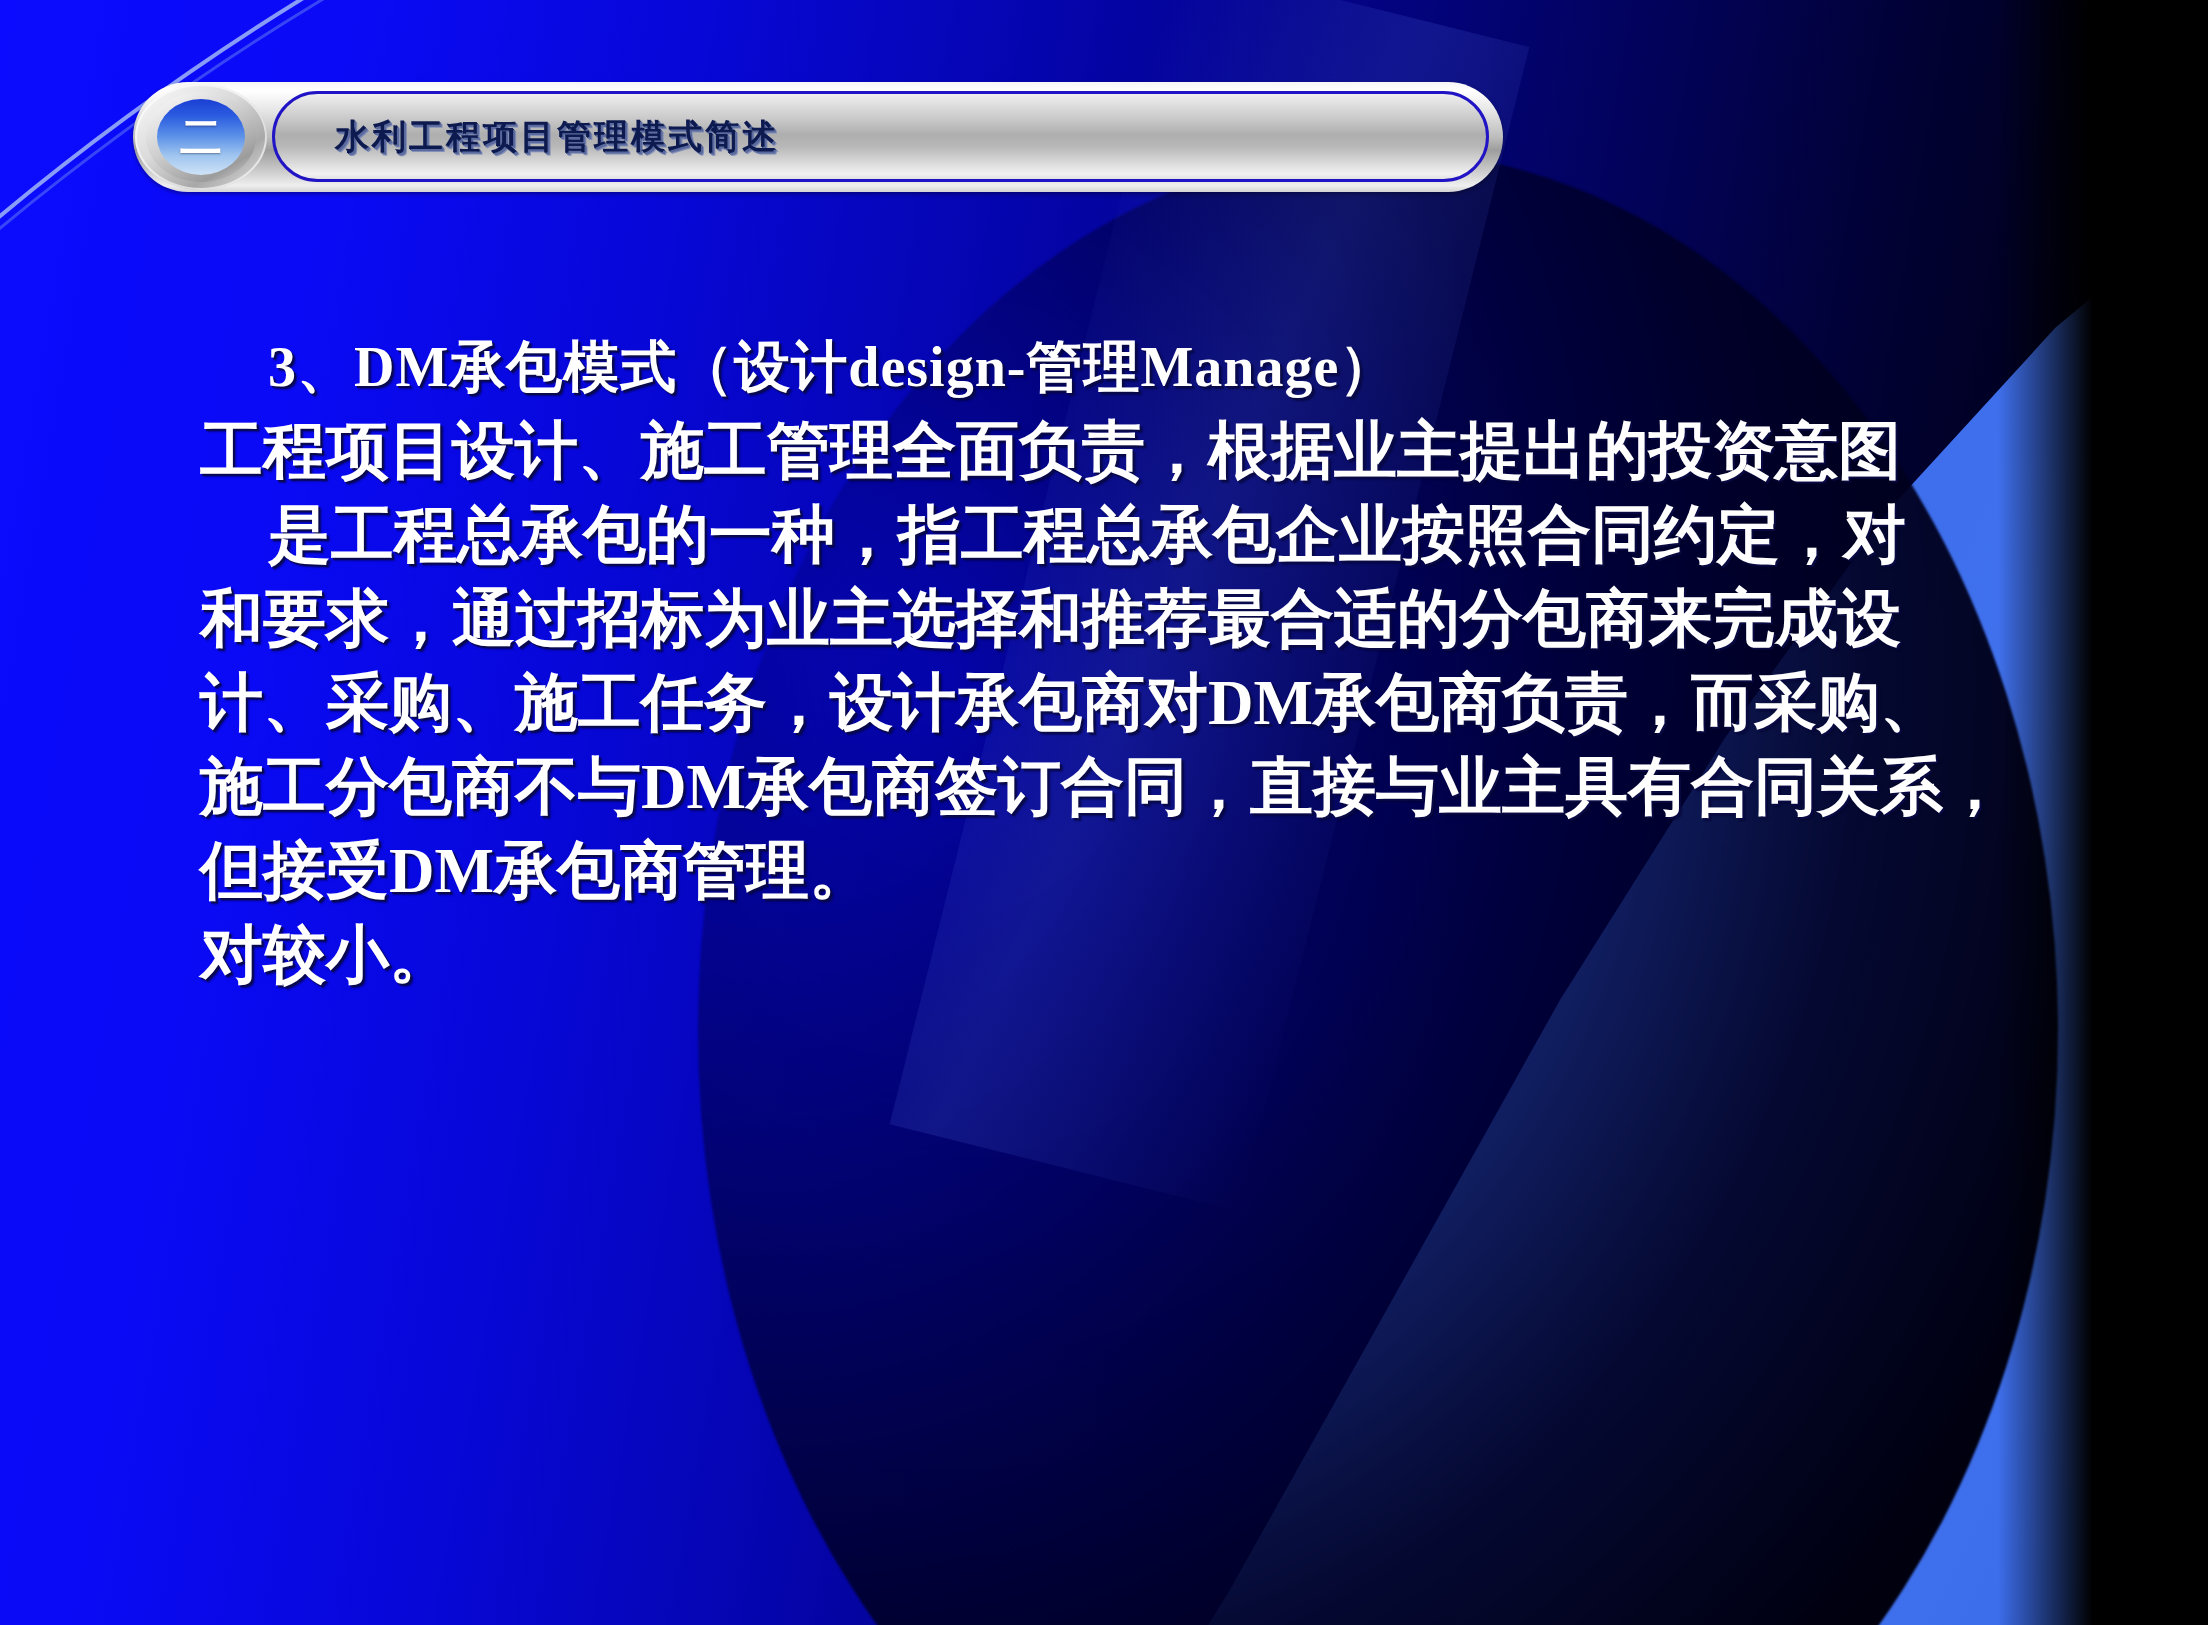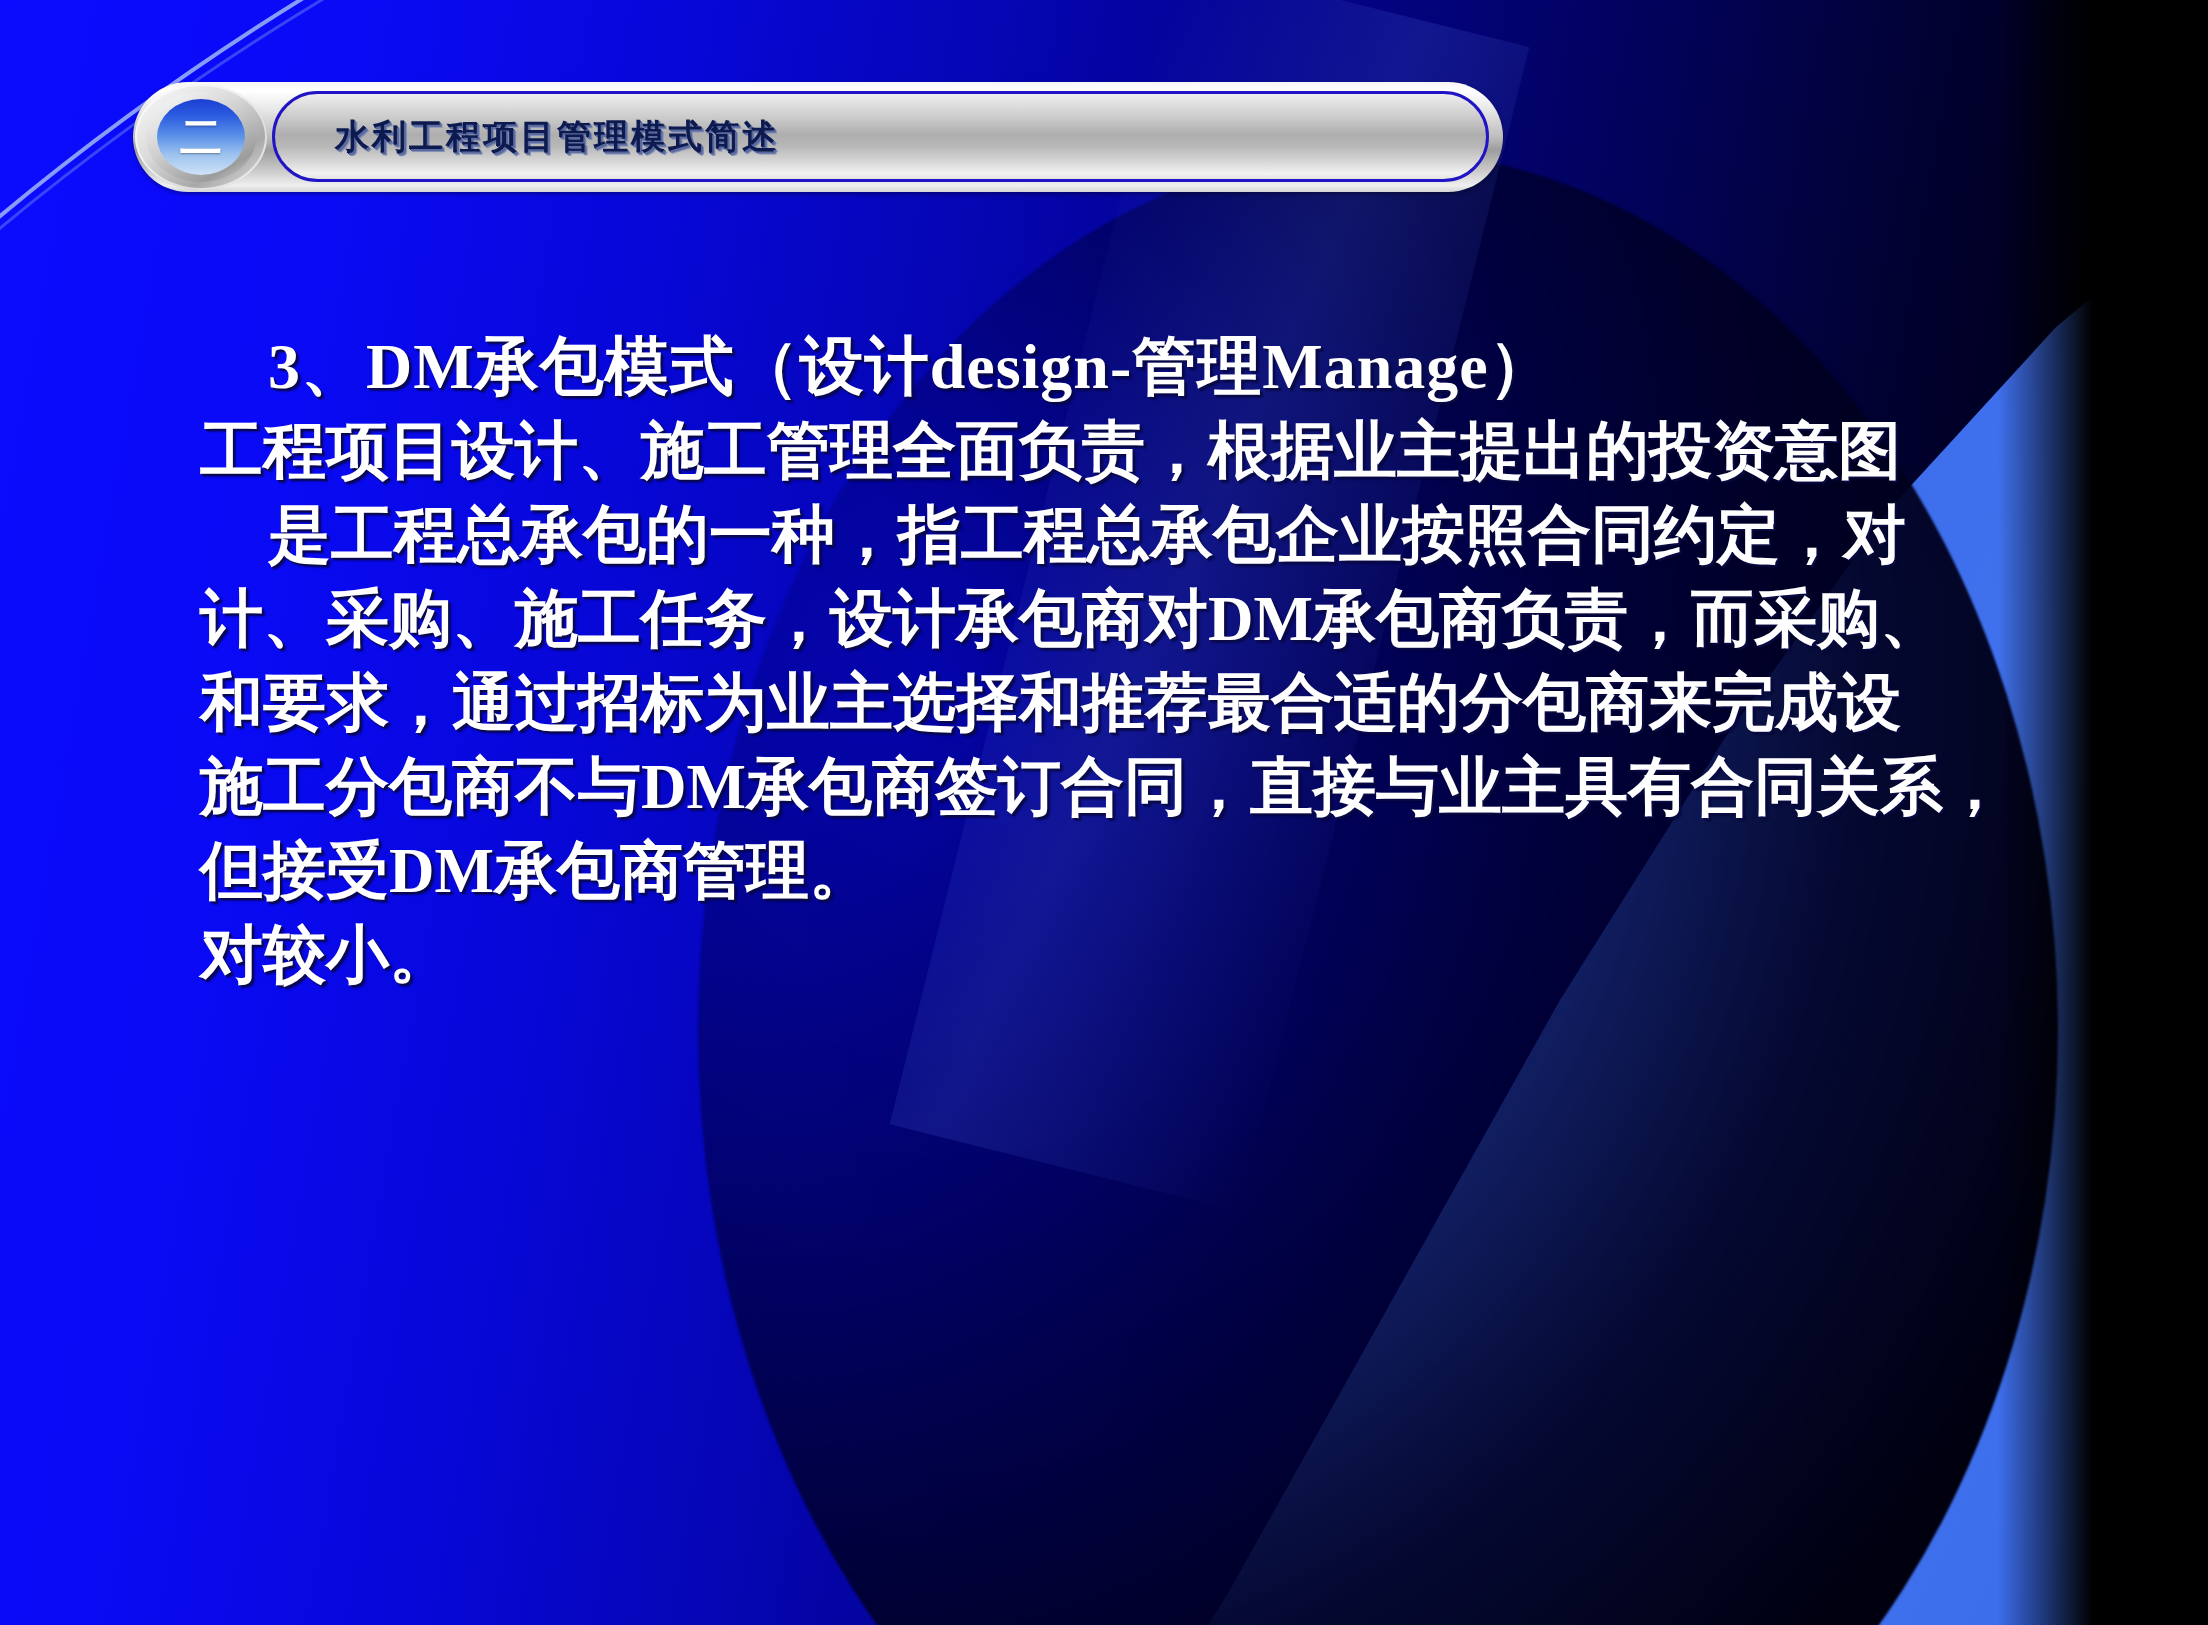--- a/index.html
+++ b/index.html
@@ -215,21 +215,21 @@
     font-weight: bold;
     line-height: 84px;
     letter-spacing: 0px;
     text-shadow:
         2px 2px 0 rgba(10,10,70,0.85),
         3px 3px 2px rgba(0,0,40,0.55);
     white-space: nowrap;
   }
   .line { height: 84px; }
   .line.indent { padding-left: 68px; }
-  .line.heading { font-size: 64px; letter-spacing: 1px; }
+  .line.heading { font-size: 56px; letter-spacing: 1px; }
 </style>
 </head>
 <body>
 
 <div id="slide">
 
   <div class="bg-base"></div>
   <div class="swoosh"></div>
   <div class="swoosh-cut"></div>
   <div class="diag-hl"></div>
@@ -254,20 +254,20 @@
       <div class="badge-core">
         <span class="badge-glyph">二</span>
       </div>
     </div>
   </div>
 
   <div class="body-text">
     <div class="line heading indent">3、DM承包模式（设计design-管理Manage）</div>
     <div class="line">工程项目设计、施工管理全面负责，根据业主提出的投资意图</div>
     <div class="line indent">是工程总承包的一种，指工程总承包企业按照合同约定，对</div>
+    <div class="line">和要求，通过招标为业主选择和推荐最合适的分包商来完成设</div>
     <div class="line">计、采购、施工任务，设计承包商对DM承包商负责，而采购、</div>
-    <div class="line">和要求，通过招标为业主选择和推荐最合适的分包商来完成设</div>
     <div class="line">施工分包商不与DM承包商签订合同，直接与业主具有合同关系，</div>
     <div class="line">但接受DM承包商管理。</div>
     <div class="line">对较小。</div>
   </div>
 
 </div>
 
 </body></html>

